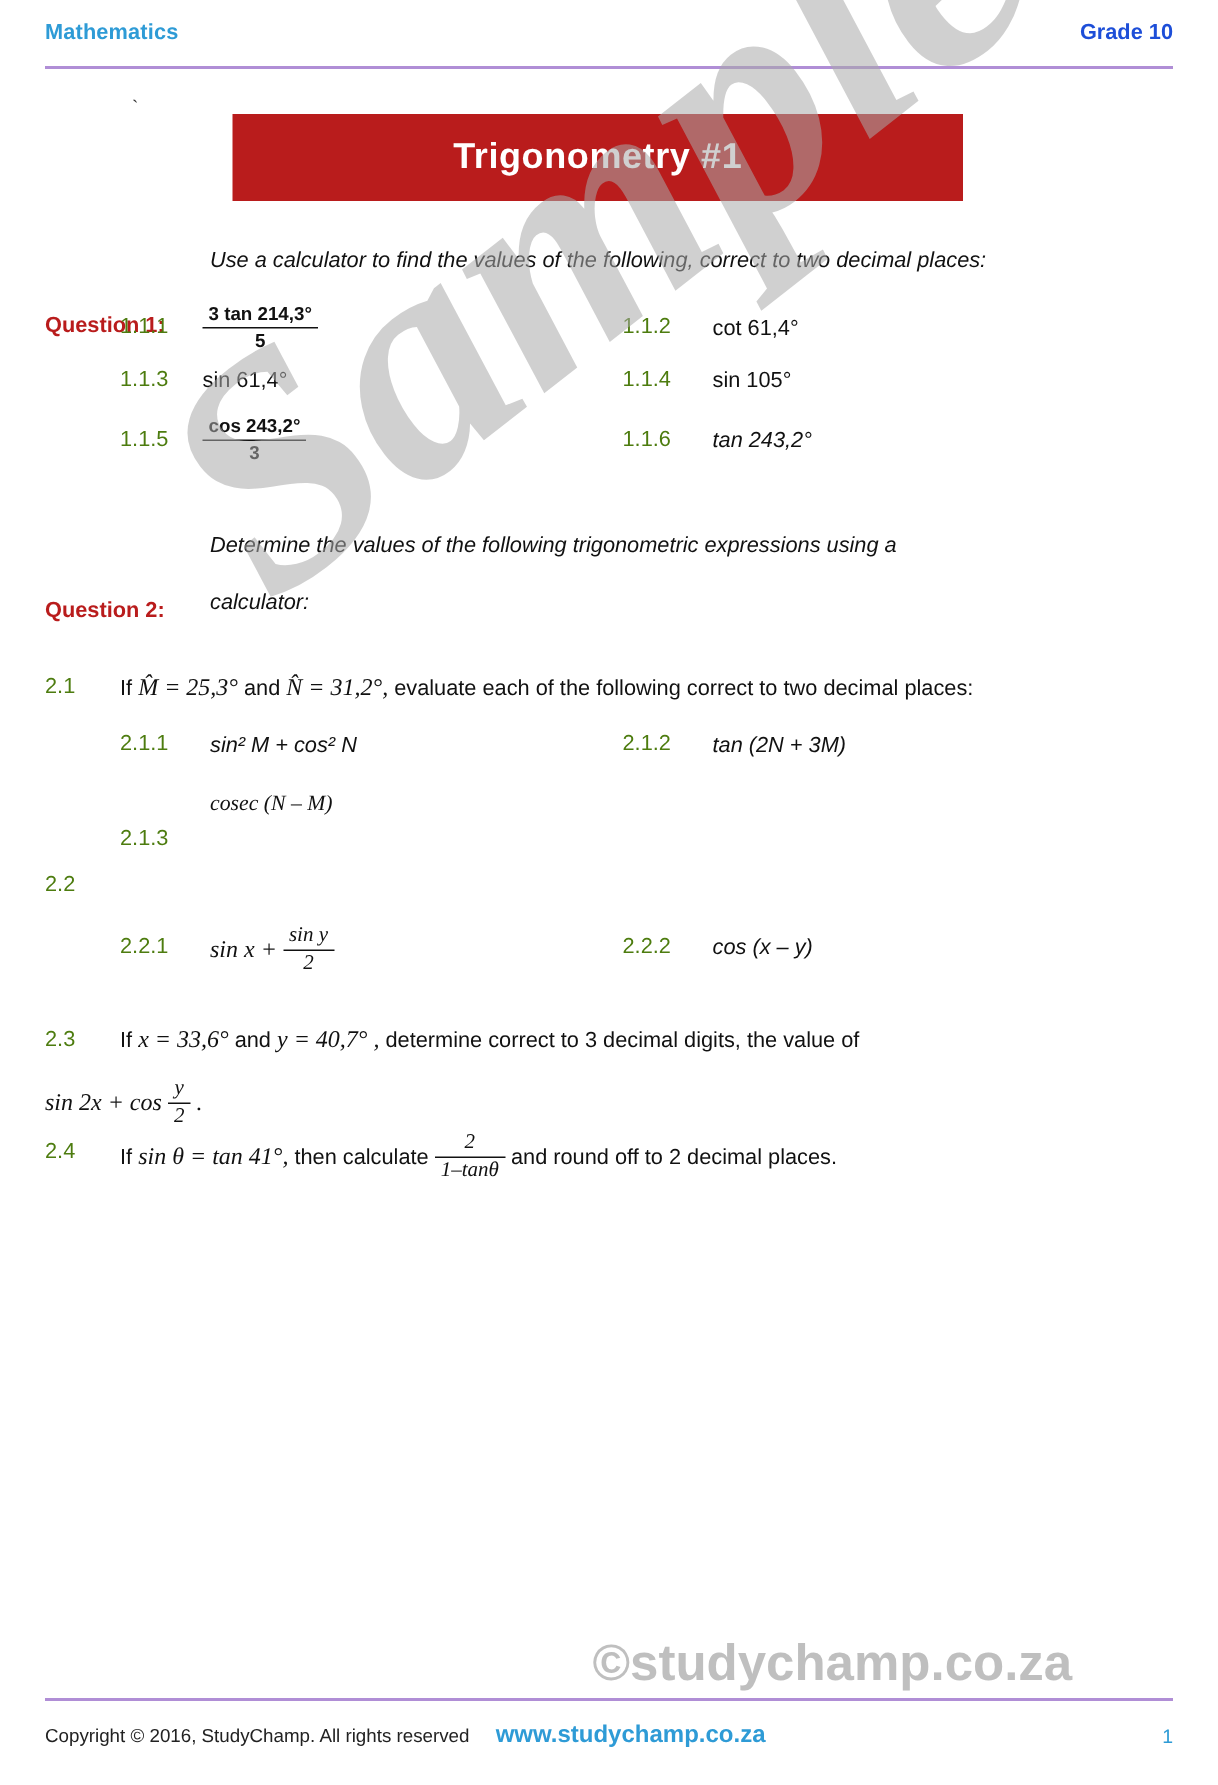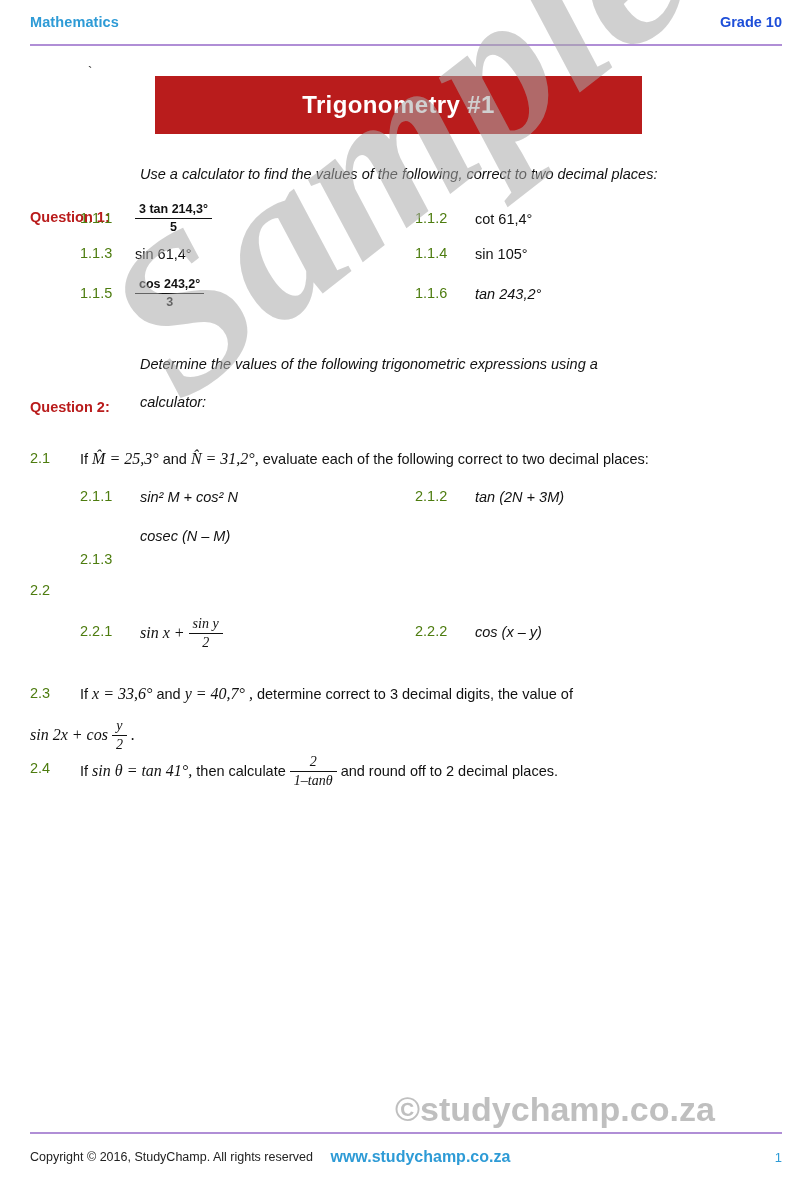--- a/index.html
+++ b/index.html
@@ -284,21 +284,21 @@
         <span>evaluate each of the following correct to two decimal places:</span>
       </div>
 
       <div class="num" style="left:80px; top:168px;">2.1.1</div>
       <div class="txt ital" style="left:140px; top:168px;">sin² M + cos² N</div>
 
       <div class="num" style="left:415px; top:168px;">2.1.2</div>
       <div class="txt ital" style="left:475px; top:168px;">tan (2N + 3M)</div>
 
       <div class="num" style="left:80px; top:207px;margin-top:24px;">2.1.3</div>
-      <div class="txt ital" style="left:140px; top:207px;">cosec (N – M)</div>
+      <div class="txt ital" style="left:140px; top:207px;font-family:Liberation Serif, serif;">cosec (N – M)</div>
 
       <div class="num" style="left:30px; top:262px;">2.2</div>
 
       <div class="num" style="left:80px; top:303px;">2.2.1</div>
       <div class="txt" style="left:140px; top:296px;">
         <span class="mathit">sin x +</span>
         <span class="frac it">
           <span class="fnum">sin y</span>
           <span class="fden">2</span>
         </span>

